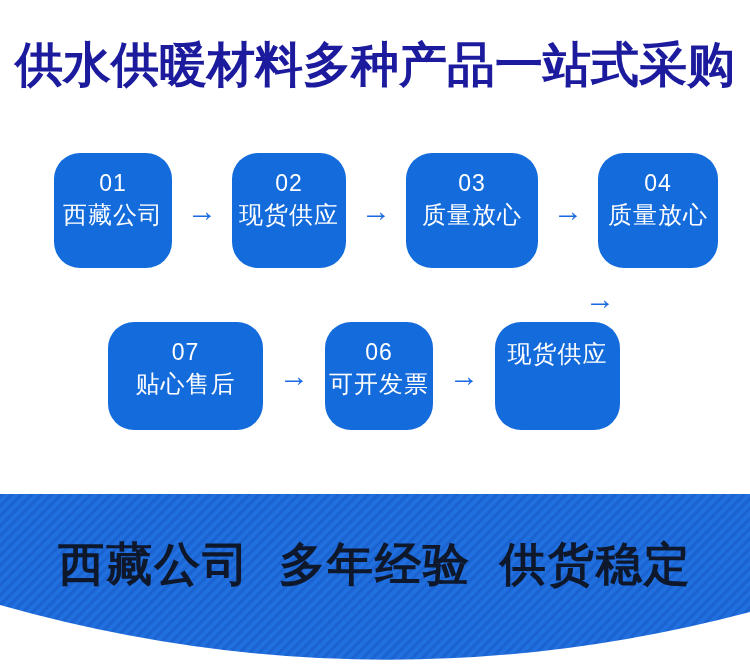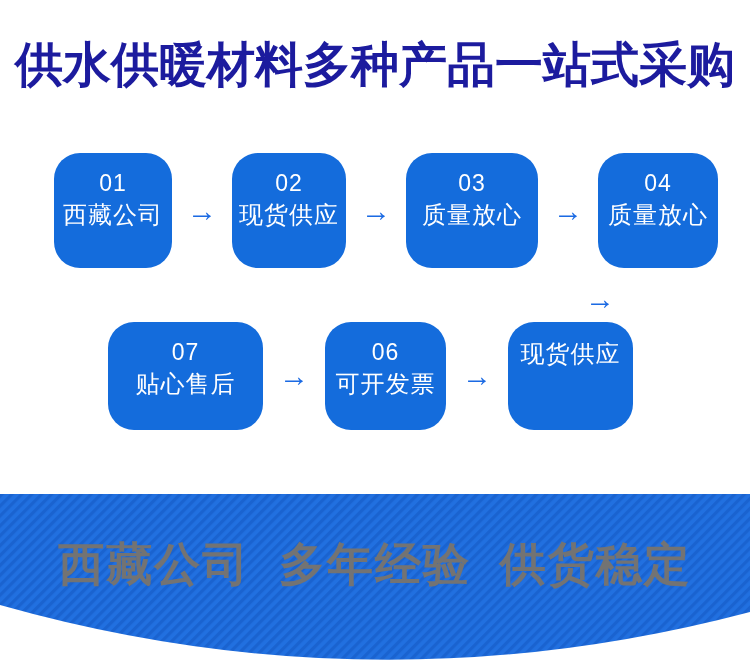--- a/index.html
+++ b/index.html
@@ -95,21 +95,21 @@
     width: 750px;
     height: 174px;
   }
   .banner svg { display: block; }
   .banner-text {
     position: absolute;
     left: 0;
     top: 40px;
     width: 100%;
     text-align: center;
-    color: #737373;
+    color: #0f172a;
     font-size: 46px;
     line-height: 60px;
     font-weight: 800;
     letter-spacing: 2px;
     word-spacing: 14px;
     white-space: nowrap;
   }
 </style>
 </head>
 <body>
@@ -141,21 +141,21 @@
   </div>
 
   <div class="connector">→</div>
 
   <div class="flow-row row2">
     <div class="step" style="width:155px">
       <div class="step-num">07</div>
       <div class="step-label">贴心售后</div>
     </div>
     <div class="arrow">→</div>
-    <div class="step" style="width:121px">
+    <div class="step" style="width:108px">
       <div class="step-num">06</div>
       <div class="step-label">可开发票</div>
     </div>
     <div class="arrow">→</div>
     <div class="step" style="width:125px">
       <div class="step-label">现货供应</div>
     </div>
   </div>
 
   <div class="banner">

